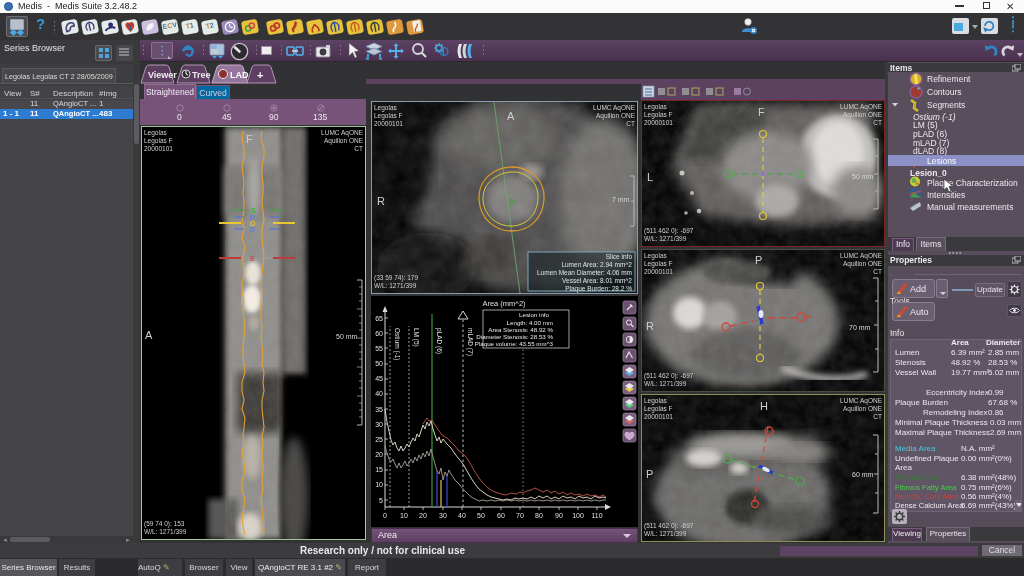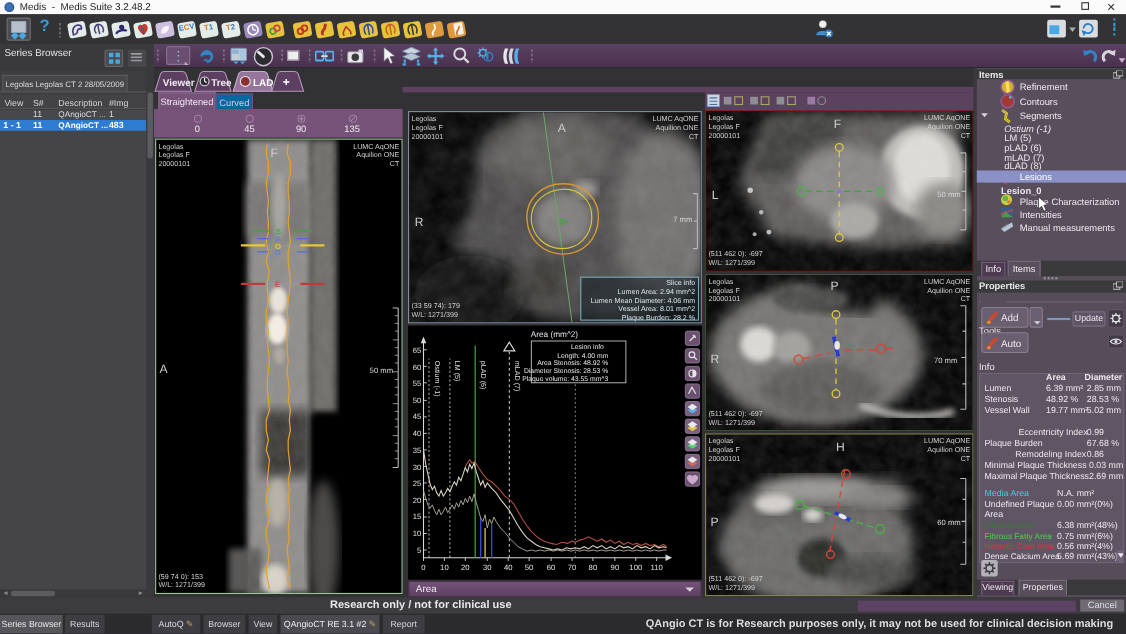--- a/index.html
+++ b/index.html
@@ -819,19 +819,18 @@
 </div>
 
 <div id="researchbar" class="abs">
   <div class="abs" style="left:300px;top:2px;font-size:10px;font-weight:bold;color:#e8e8ea;">Research only / not for clinical use</div>
   <div class="abs" style="left:780px;top:3px;width:198px;height:10px;background:#5d4363;"></div>
   <div class="abs" style="left:982px;top:2px;width:40px;height:11px;background:#6f6a74;color:#dddbe0;font-size:8.5px;text-align:center;">Cancel</div>
 </div>
 <div id="bottomtabs" class="abs">
   <div class="abs" style="left:0px;top:1px;width:57px;height:17px;background:#55555a;color:#e8e8ea;font-size:8px;text-align:center;padding-top:4px;white-space:nowrap;">Series Browser</div>
   <div class="abs" style="left:59px;top:1px;width:36px;height:17px;background:#3e3e42;color:#d8d8dc;font-size:8px;text-align:center;padding-top:4px;white-space:nowrap;">Results</div>
-  <div class="abs" style="left:138px;top:1px;width:44px;height:17px;background:#3e3e42;color:#d8d8dc;font-size:8px;text-align:center;padding-top:4px;white-space:nowrap;">AutoQ <span style="color:#b9a96a;">✎</span></div>
+  <div class="abs" style="left:138px;top:1px;width:44px;height:17px;background:#3e3e42;color:#d8d8dc;font-size:8px;text-align:left;padding-top:4px;white-space:nowrap;">AutoQ <span style="color:#b9a96a;">✎</span></div>
   <div class="abs" style="left:185px;top:1px;width:38px;height:17px;background:#3e3e42;color:#d8d8dc;font-size:8px;text-align:center;padding-top:4px;white-space:nowrap;">Browser</div>
   <div class="abs" style="left:226px;top:1px;width:26px;height:17px;background:#3e3e42;color:#d8d8dc;font-size:8px;text-align:center;padding-top:4px;white-space:nowrap;">View</div>
   <div class="abs" style="left:255px;top:1px;width:90px;height:17px;background:#4a4a4f;color:#ededf0;font-size:8px;text-align:center;padding-top:4px;white-space:nowrap;">QAngioCT RE 3.1 #2 <span style="color:#b9a96a;">✎</span></div>
   <div class="abs" style="left:348px;top:1px;width:38px;height:17px;background:#3e3e42;color:#d8d8dc;font-size:8px;text-align:center;padding-top:4px;white-space:nowrap;">Report</div>
-  <div class="abs" style="left:560px;top:4px;width:452px;font-size:10px;font-weight:bold;color:#dcdcde;text-align:right;white-space:nowrap;">QAngio CT is for Research purposes only, it may not be used for clinical decision making</div>
 </div>
 
 </body></html>

